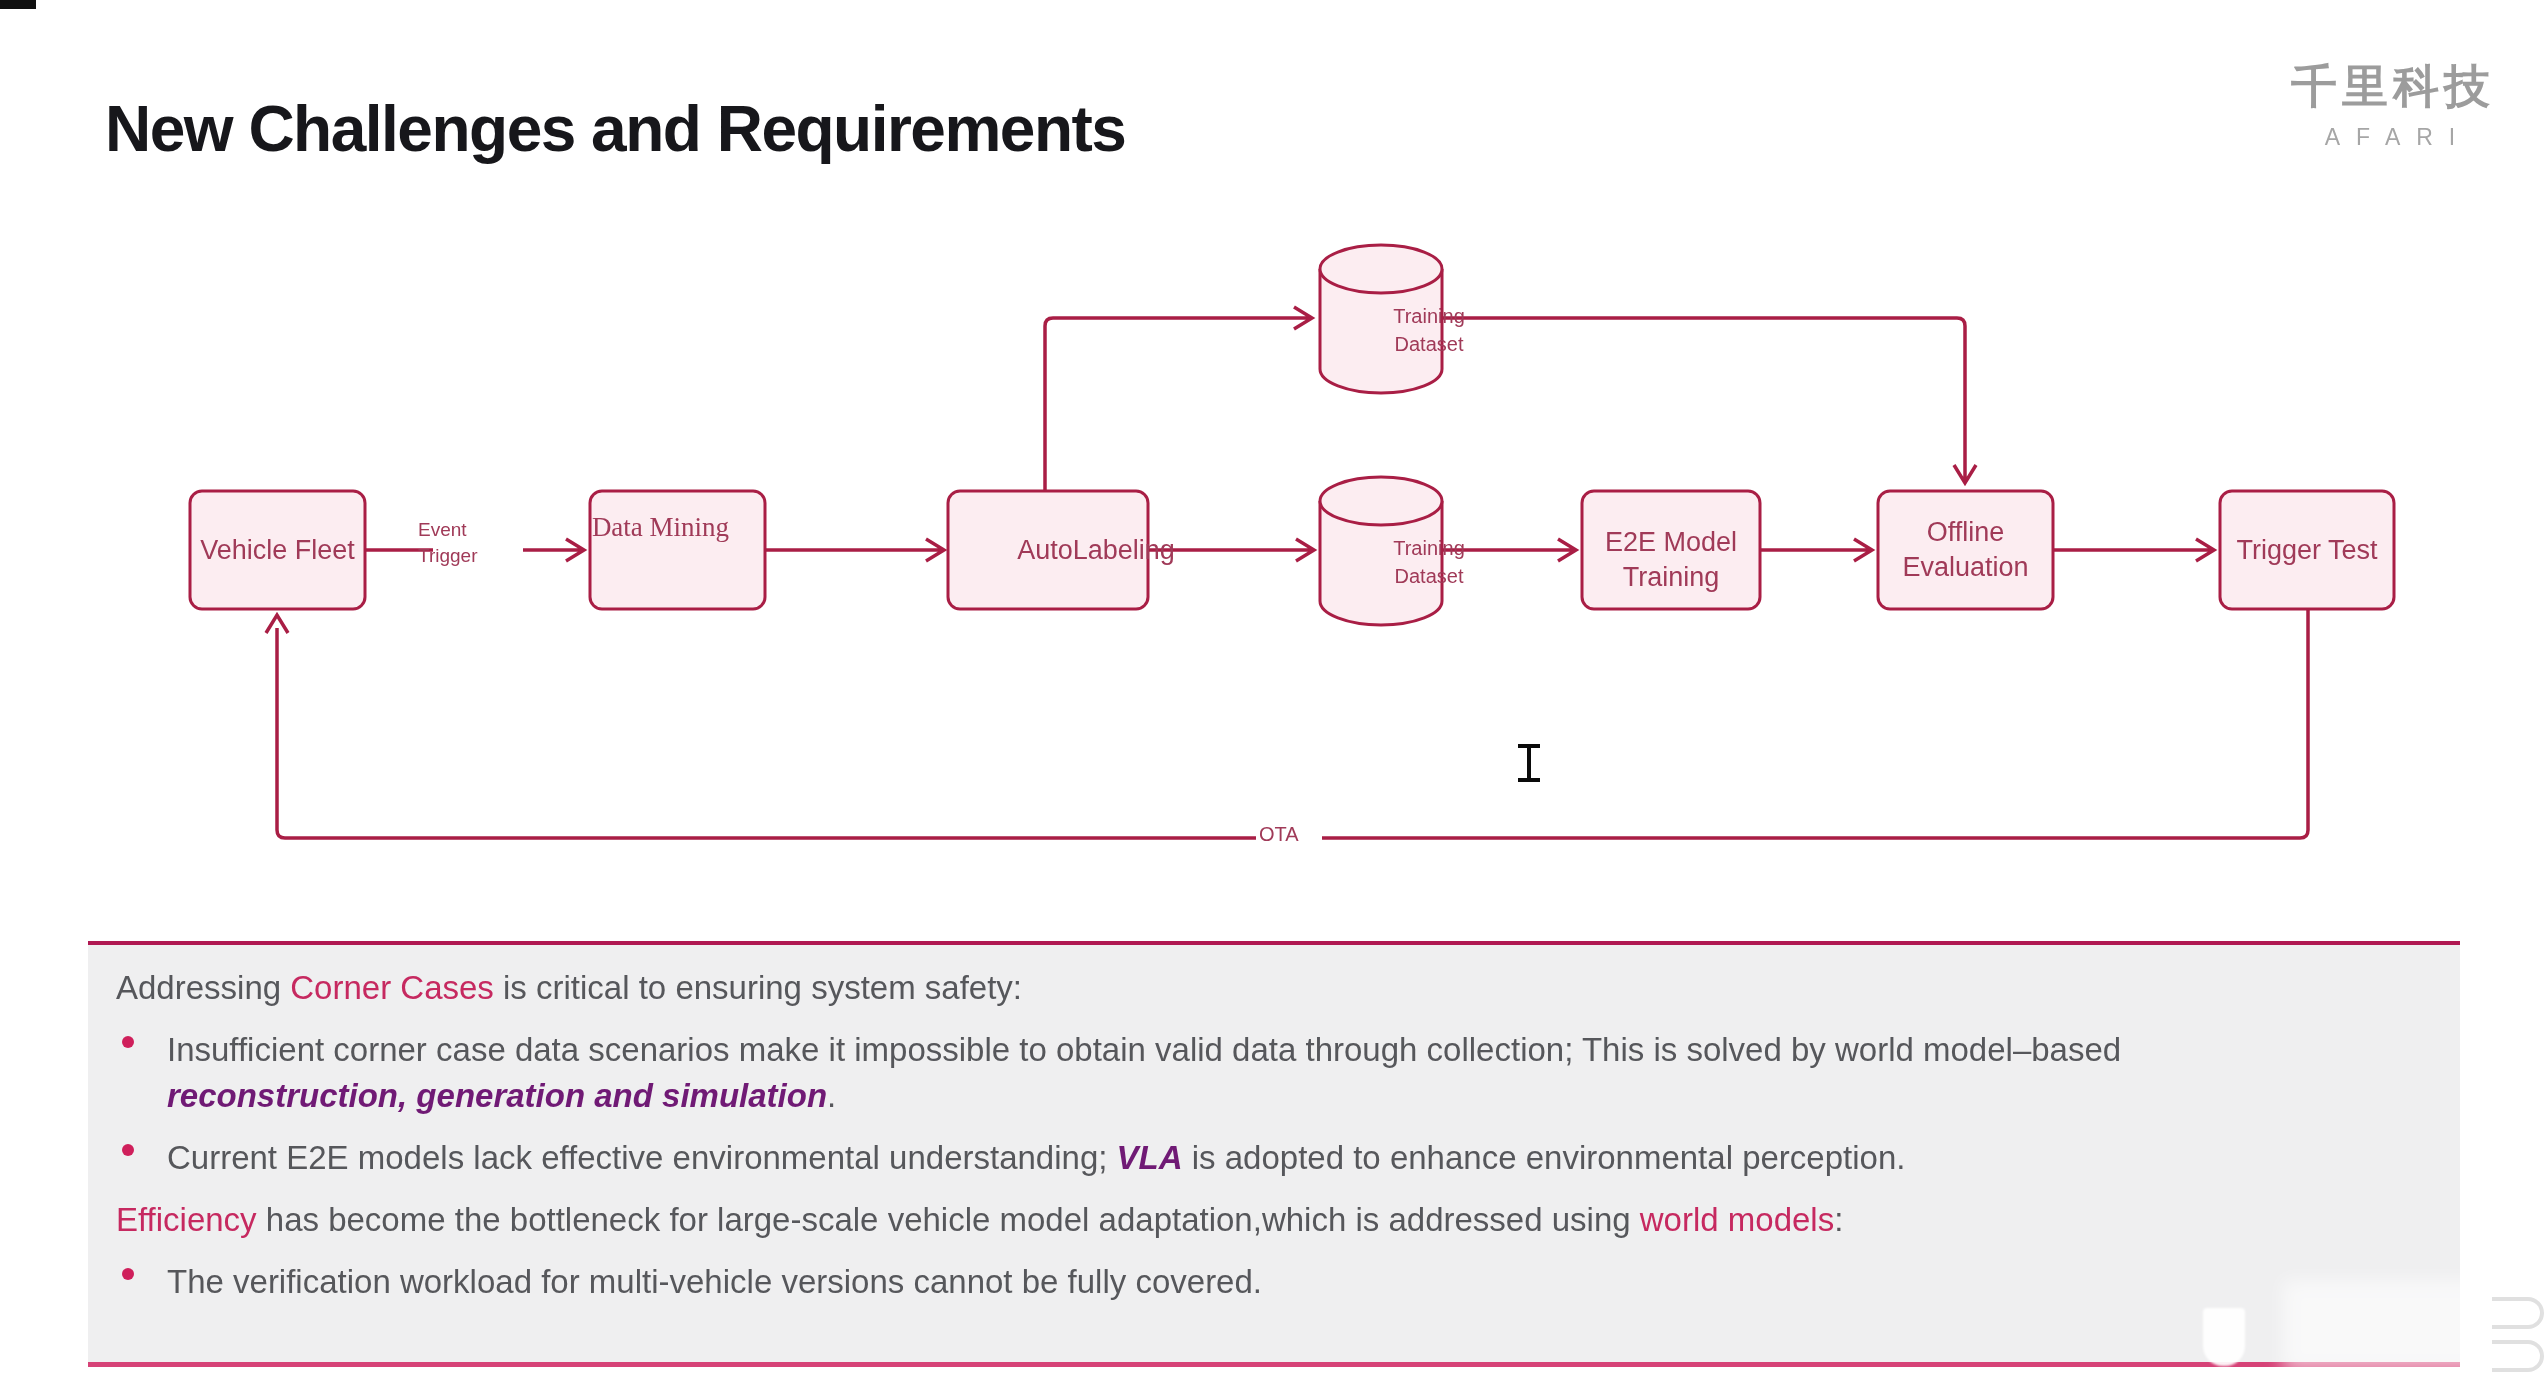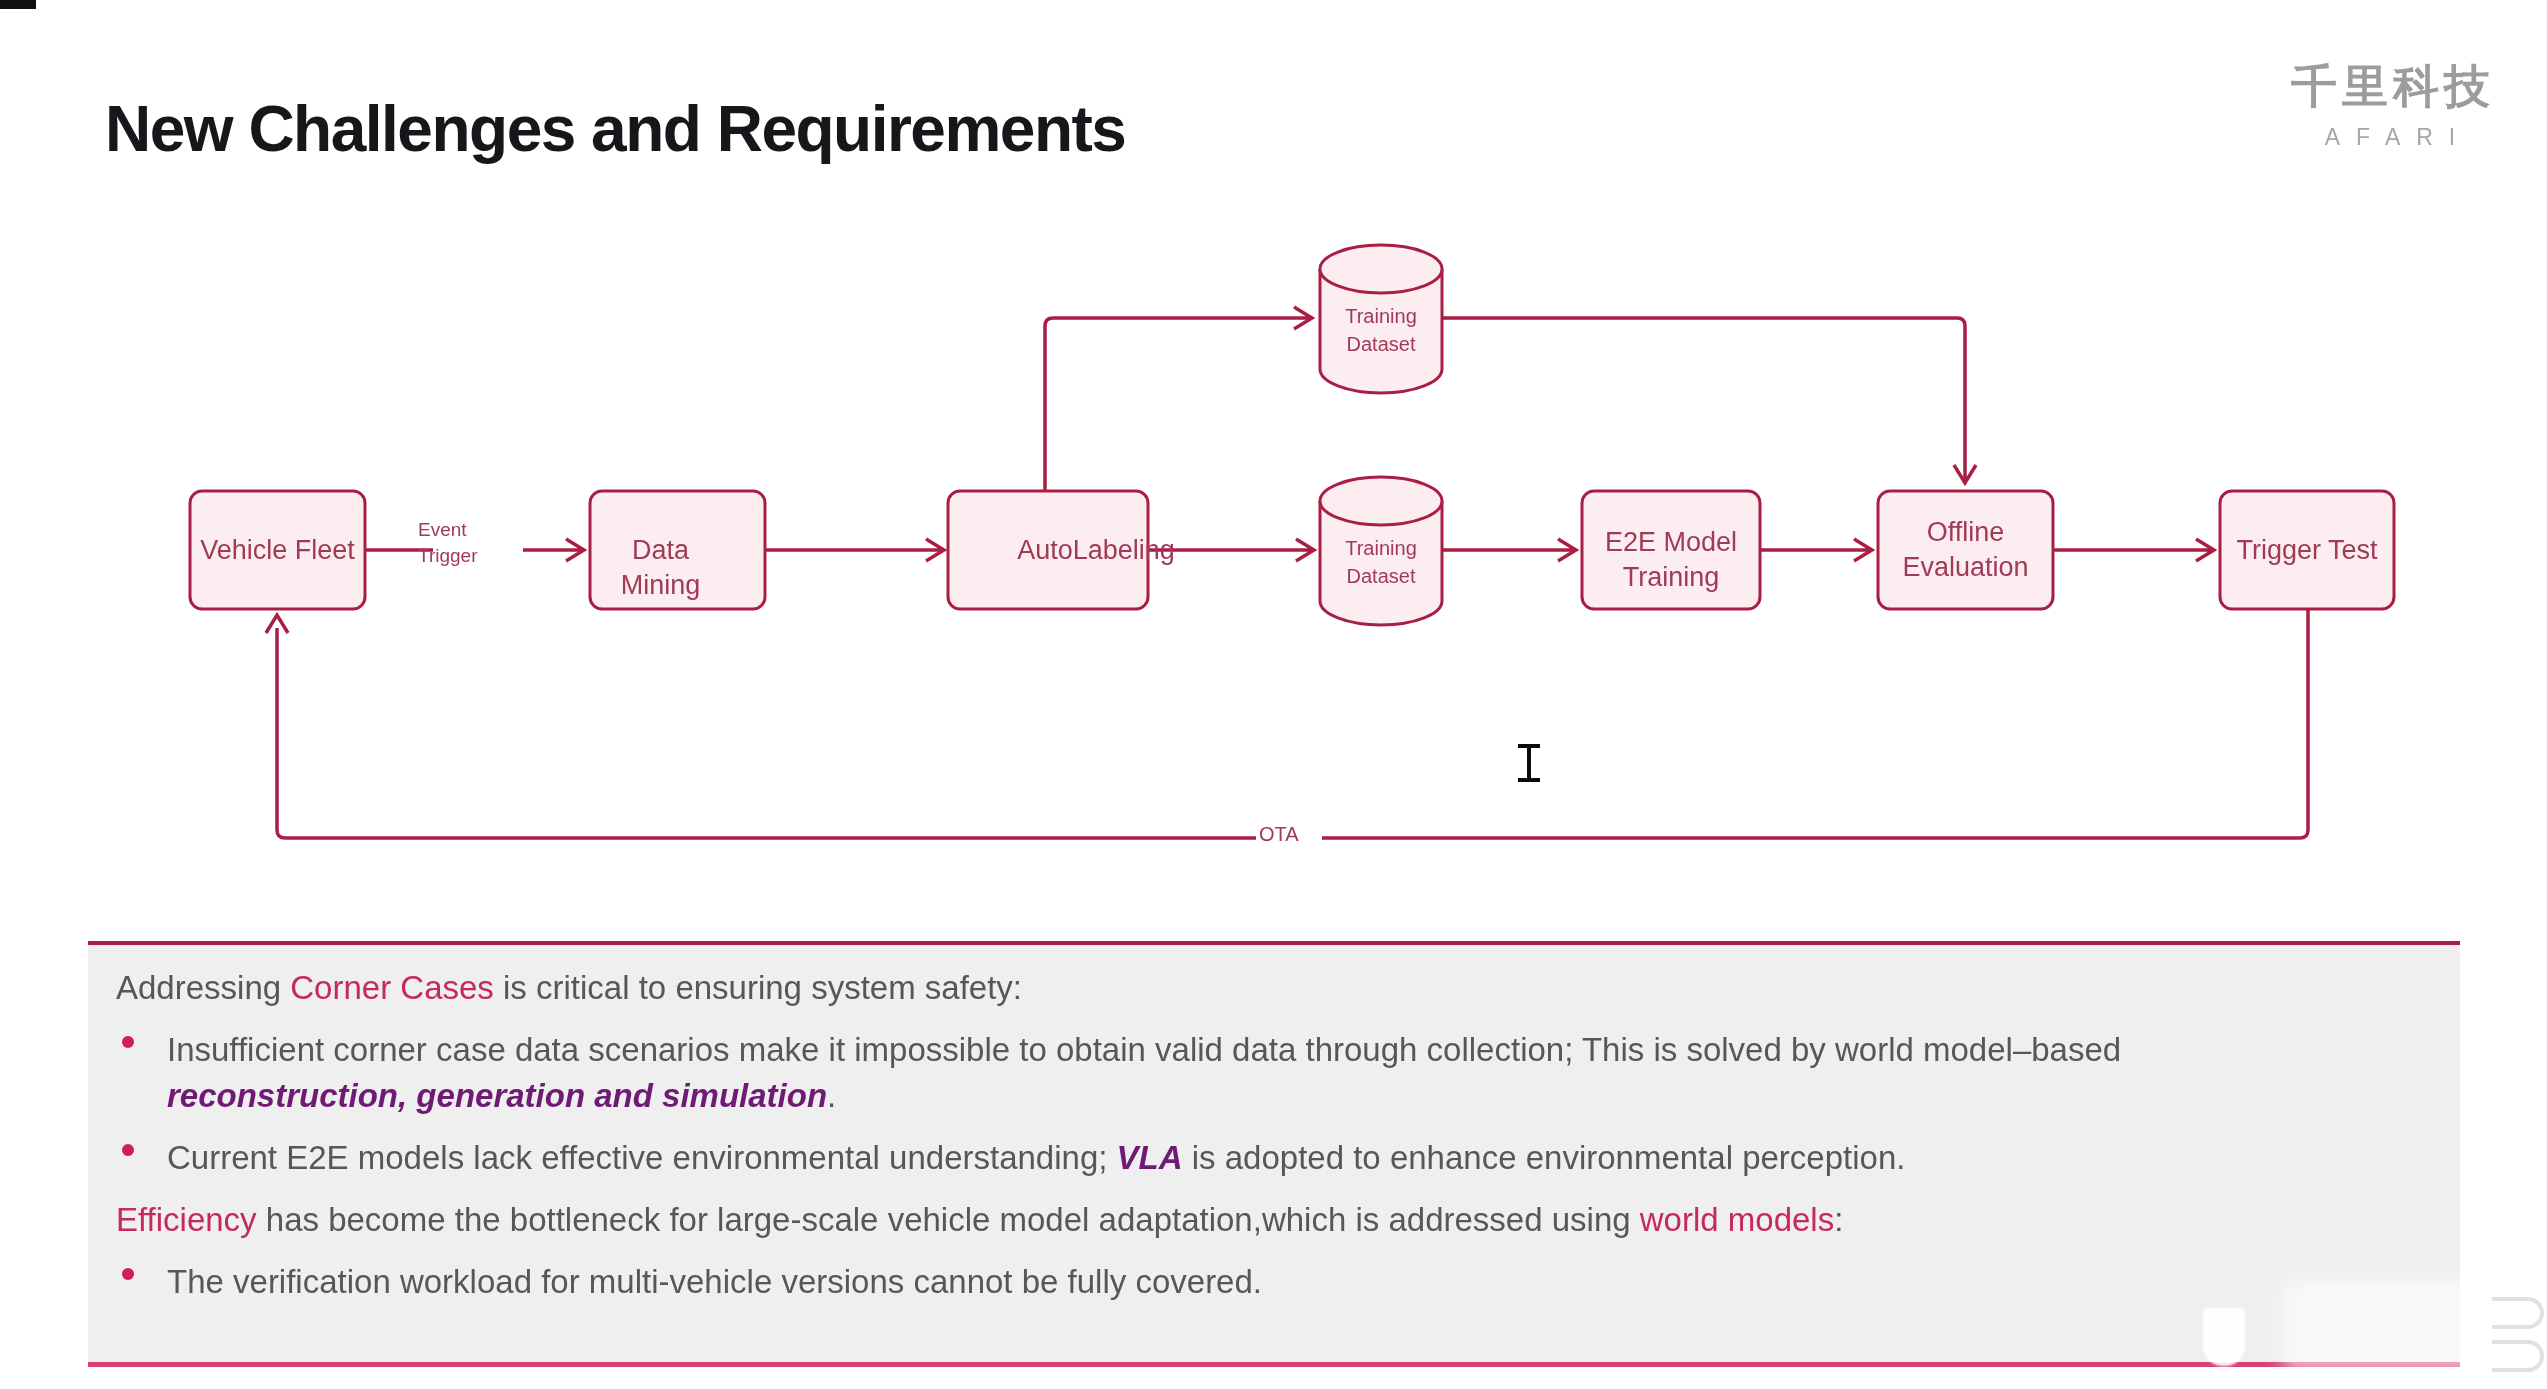--- a/index.html
+++ b/index.html
@@ -13,21 +13,21 @@
   .logo-cn{font-size:46px;font-weight:600;color:#9c9c9c;letter-spacing:5px;white-space:nowrap;}
   .logo-en{font-size:23px;color:#a6a6a6;letter-spacing:16px;margin-top:6px;padding-left:10px;white-space:nowrap;}
 
   .edge-artifact{position:absolute;left:0;top:0;width:36px;height:9px;background:#101010;}
 
   
   svg.diagram{position:absolute;left:0;top:0;}
   .node-label{position:absolute;display:flex;align-items:center;justify-content:center;
               text-align:center;color:#a03a58;font-size:27px;line-height:35px;}
   .cyl-label{position:absolute;display:flex;align-items:center;justify-content:center;
-             text-align:center;color:#a03a58;font-size:20px;line-height:28px;}
+             text-align:center;color:#a03a58;font-size:20px;line-height:28px;margin-left:48px;}
   .edge-label{position:absolute;color:#a03a58;}
   .ev-label{left:418px;top:517px;width:120px;font-size:19px;line-height:26px;}
   .ota-label{left:1259px;top:823px;width:60px;font-size:20px;}
 
   
   .panel{position:absolute;left:88px;top:941px;width:2372px;height:426px;box-sizing:border-box;
          background:#efeff0;border-top:4px solid #b01852;border-bottom:5px solid #d64277;
          padding:12px 24px 0 20px;color:#56575b;font-size:33px;line-height:46px;}
   .panel p{margin:8px;}
   .p1{margin-top:5px;}
@@ -92,21 +92,21 @@
       <g>
         <path d="M1320 501 V601 A61 24 0 0 0 1442 601 V501"></path>
         <ellipse cx="1381" cy="501" rx="61" ry="24"></ellipse>
       </g>
     </g>
 
     <path d="M1518 746 H1540 M1529 746 V780 M1518 780 H1540" stroke="#0a0a0a" stroke-width="4" fill="none"></path>
   </svg>
 
   <div class="node-label" style="left:190px;top:491px;width:175px;height:118px;">Vehicle Fleet</div>
-  <div class="node-label" style="left:590px;top:509px;width:141px;height:118px;">Data Mining</div>
+  <div class="node-label" style="left:590px;top:468px;width:141px;height:118px;font-family:Liberation Serif, serif;">Data Mining</div>
   <div class="node-label" style="left:996px;top:491px;width:200px;height:118px;">AutoLabeling</div>
   <div class="cyl-label" style="left:1322px;top:282px;width:118px;height:96px;">Training Dataset</div>
   <div class="cyl-label" style="left:1322px;top:514px;width:118px;height:96px;">Training Dataset</div>
   <div class="node-label" style="left:1582px;top:491px;width:178px;height:138px;">E2E Model Training</div>
   <div class="node-label" style="left:1878px;top:491px;width:175px;height:118px;">Offline Evaluation</div>
   <div class="node-label" style="left:2220px;top:491px;width:174px;height:118px;">Trigger Test</div>
 
   <div class="edge-label ev-label">
     <div>Event</div>
     <div>Trigger</div>

